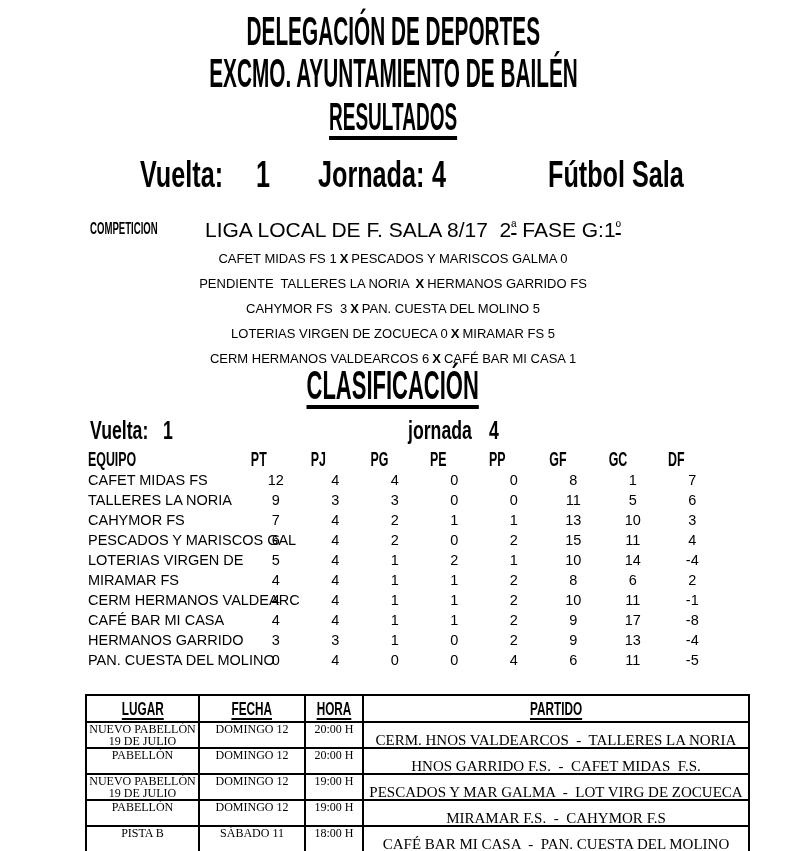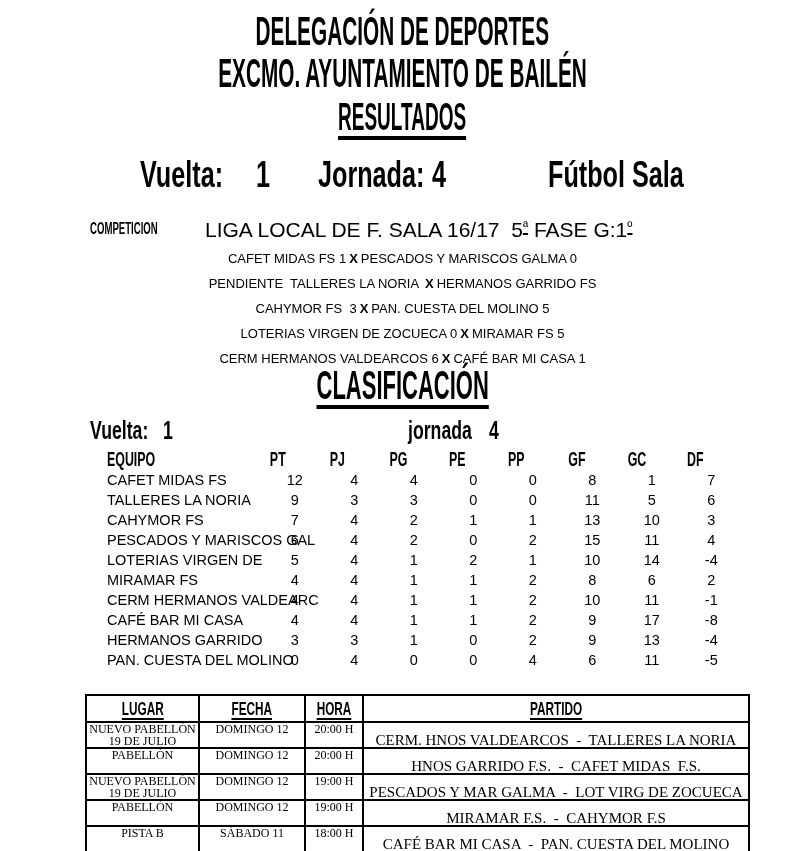--- a/index.html
+++ b/index.html
@@ -1,18 +1,18 @@
 <!DOCTYPE html>
 <html><head>
 <meta charset="utf-8">
 <style>
   html,body{margin:0;padding:0;background:#ffffff;}
   .page{position:relative;width:786px;height:851px;background:#fff;color:#000;
         font-family:"Liberation Sans",sans-serif;overflow:hidden;}
-  .sec{position:absolute;left:0;right:0;padding-left:19px;}
+  .sec{position:absolute;left:0;right:0;}
   .center{text-align:center;}
   .abs{position:absolute;}
   .pre{white-space:pre;}
   
   .cond{display:inline-block;font-weight:bold;white-space:pre;
         transform:scaleX(var(--sx,.55));transform-origin:center;}
   .cond.ol{transform-origin:left center;}
   .t40{font-size:40px;line-height:42px;}
   .u-big{text-decoration:underline;text-decoration-thickness:4px;text-underline-offset:6px;}
   
@@ -62,21 +62,21 @@
     <span class="cond ol abs" style="--sx:.7;font-size:36px;line-height:38px;left:140px">Vuelta:</span>
     <span class="cond ol abs" style="--sx:.7;font-size:36px;line-height:38px;left:256px">1</span>
     <span class="cond ol abs" style="--sx:.7;font-size:36px;line-height:38px;left:318px">Jornada:</span>
     <span class="cond ol abs" style="--sx:.7;font-size:36px;line-height:38px;left:432px">4</span>
     <span class="cond ol abs" style="--sx:.7;font-size:36px;line-height:38px;left:548px">Fútbol Sala</span>
   </div>
 
   <div class="sec" style="top:212px;height:34px">
     <span class="cond ol abs" style="--sx:.6;font-size:16px;line-height:18px;left:90px;top:8px">COMPETICION</span>
     <div class="abs comp-name" style="left:205px;top:2px">
-      <span class="pre">LIGA LOCAL DE F. SALA 16/17  5</span><span class="ord">ª</span><span class="pre"> FASE G:1</span><span class="ord">º</span>
+      <span class="pre">LIGA LOCAL DE F. SALA 8/17  2</span><span class="ord">ª</span><span class="pre"> FASE G:1</span><span class="ord">º</span>
     </div>
   </div>
 
   <div class="sec" style="top:246px">
 
   <div class="rline">
       <span class="pre">CAFET MIDAS FS 1</span><span class="rx">X</span><span class="pre">PESCADOS Y MARISCOS GALMA 0</span>
     </div>
       <div class="rline">
       <span class="pre">PENDIENTE  TALLERES LA NORIA </span><span class="rx">X</span><span class="pre">HERMANOS GARRIDO FS</span>

